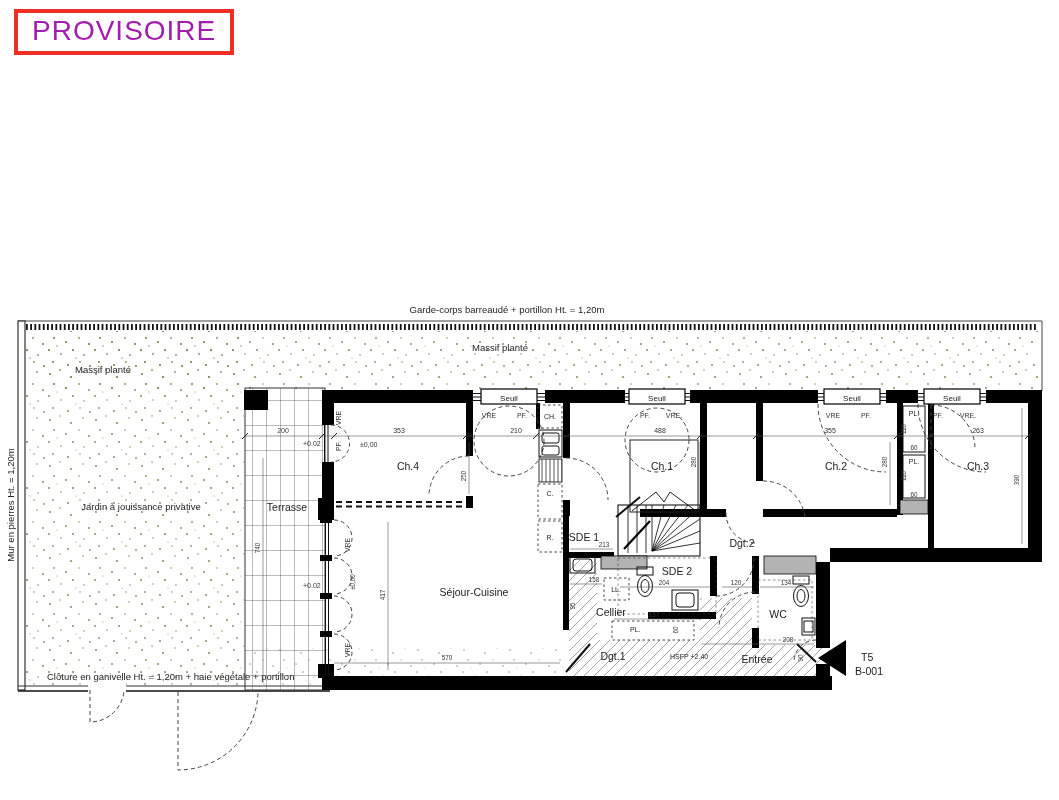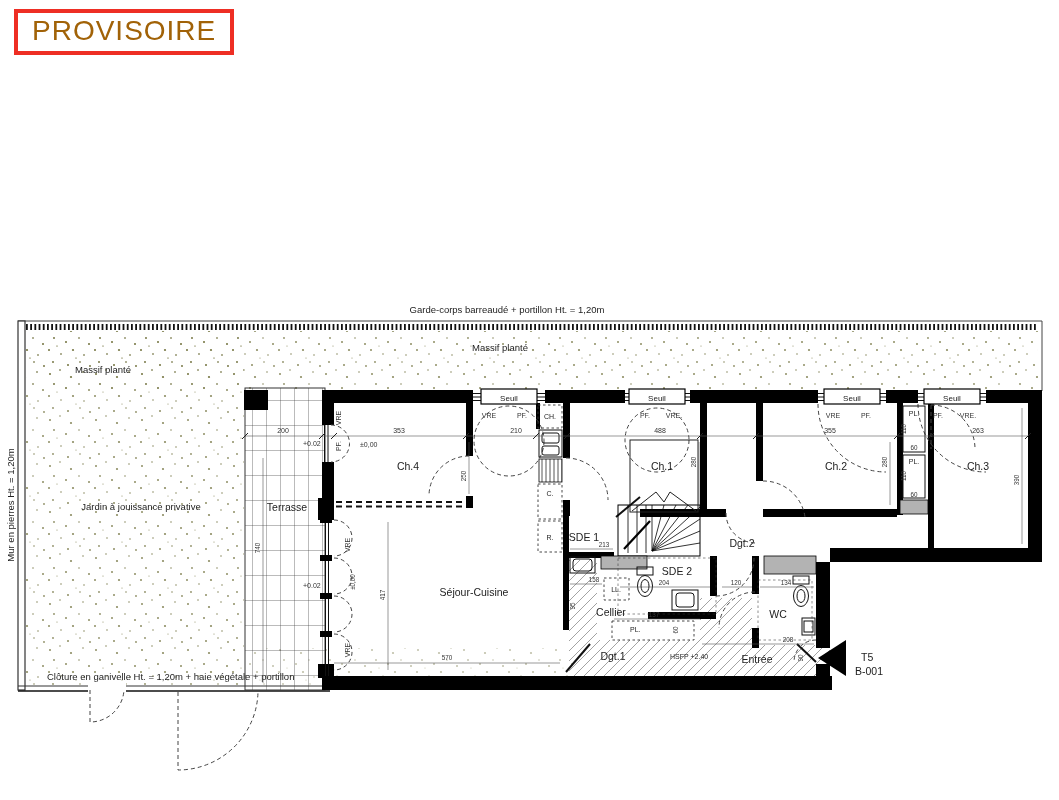--- a/index.html
+++ b/index.html
@@ -1,19 +1,19 @@
 <!DOCTYPE html>
 <html><head>
 <meta charset="utf-8">
 <style>
   html,body{margin:0;padding:0;background:#fff;width:1059px;height:800px;overflow:hidden;
             font-family:"Liberation Sans", sans-serif;}
   #stage{position:relative;width:1059px;height:800px;background:#fff;}
   .stamp{position:absolute;left:14px;top:9px;border:4px solid #ee2e24;padding:2px 14px 4px 14px;
-         color:#a16207;font-size:28px;letter-spacing:1px;background:#fff;}
+         color:#a21caf;font-size:28px;letter-spacing:1px;background:#fff;}
   svg{position:absolute;left:0;top:0;}
   text{fill:#222;font-family:"Liberation Sans", sans-serif;}
   .rm{font-size:10.5px;}
   .ann{font-size:9.5px;}
   .dim{font-size:7px;fill:#333;}
   .tiny{font-size:6.3px;fill:#333;}
   .fx{font-size:7px;}
   .seuil{font-size:8px;}
   .wlab{font-size:7px;fill:#333;}
   .dimline{stroke:#555;stroke-width:.6;}

